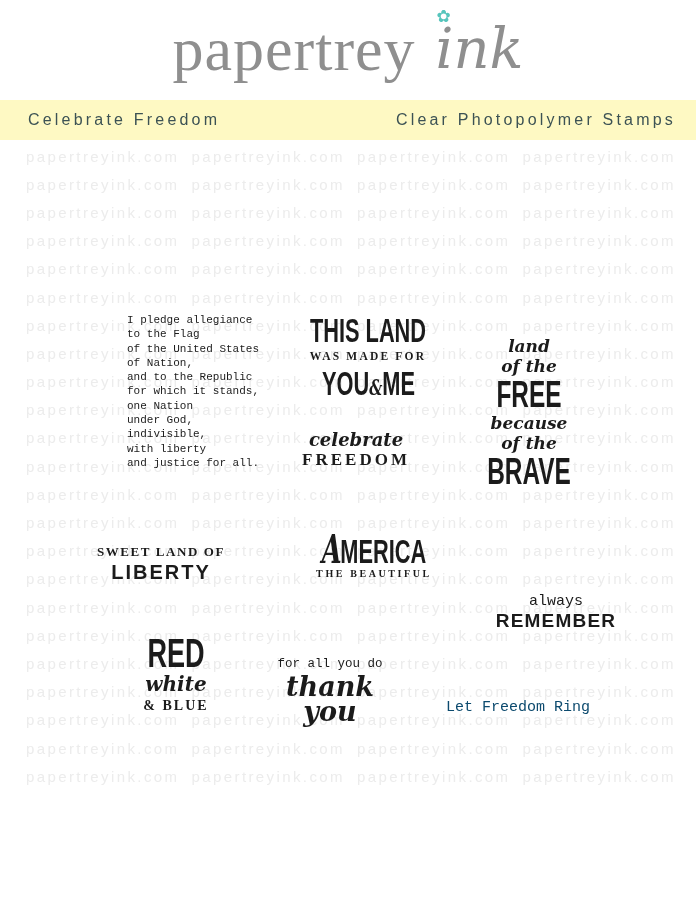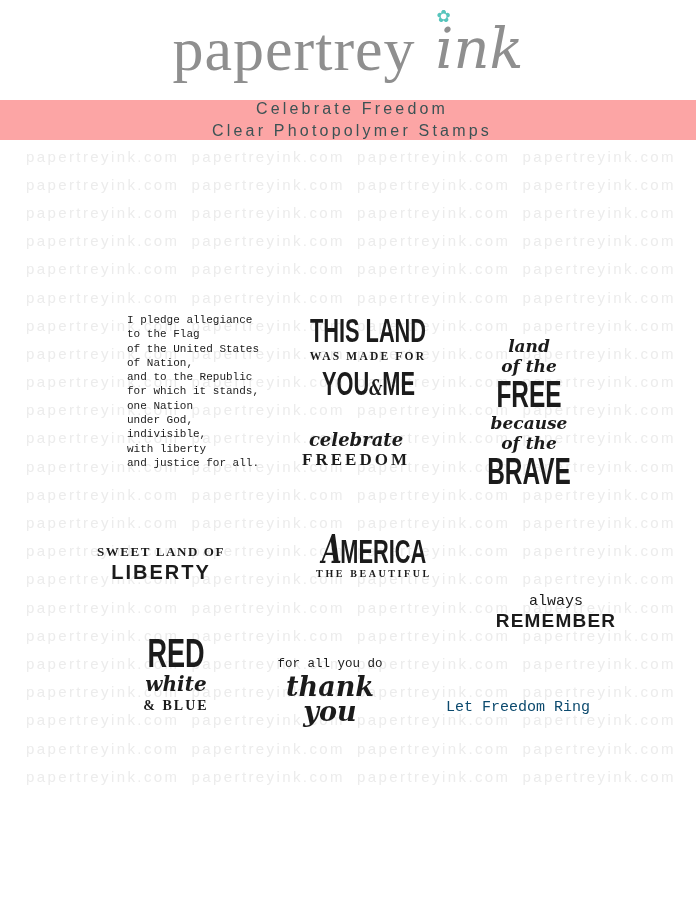--- a/index.html
+++ b/index.html
@@ -125,21 +125,21 @@
 <div class="page">
 
   <div class="logo" style="color: rgb(143, 143, 143);">
     <span class="logo-main">papertrey</span>
     <span class="logo-ink-wrap">
       <span class="logo-flower" id="logo-flower" style="color: rgb(86, 197, 188);">✿</span>
       <span class="logo-ink">ink</span>
     </span>
   </div>
 
-  <div class="banner" id="banner" style="background: #fca5a5; color: rgb(60, 82, 84); flex-direction: column;">
+  <div class="banner" id="banner" style="background: #fef9c3; color: rgb(60, 82, 84);">
     <span>Celebrate Freedom</span>
     <span>Clear Photopolymer Stamps</span>
   </div>
 
   <div class="watermark" id="watermark" style="color: rgb(236, 236, 236);">
       <div class="wm-row">
         <span>papertreyink.com</span>
         <span>papertreyink.com</span>
         <span>papertreyink.com</span>
         <span>papertreyink.com</span>

